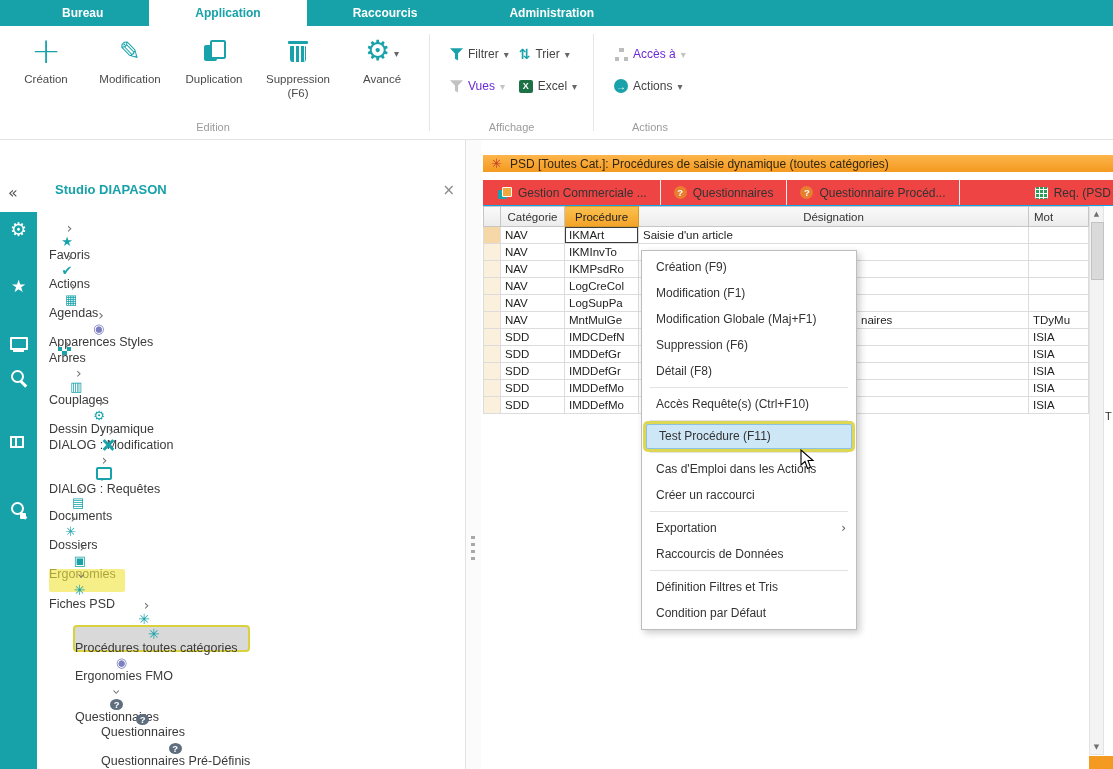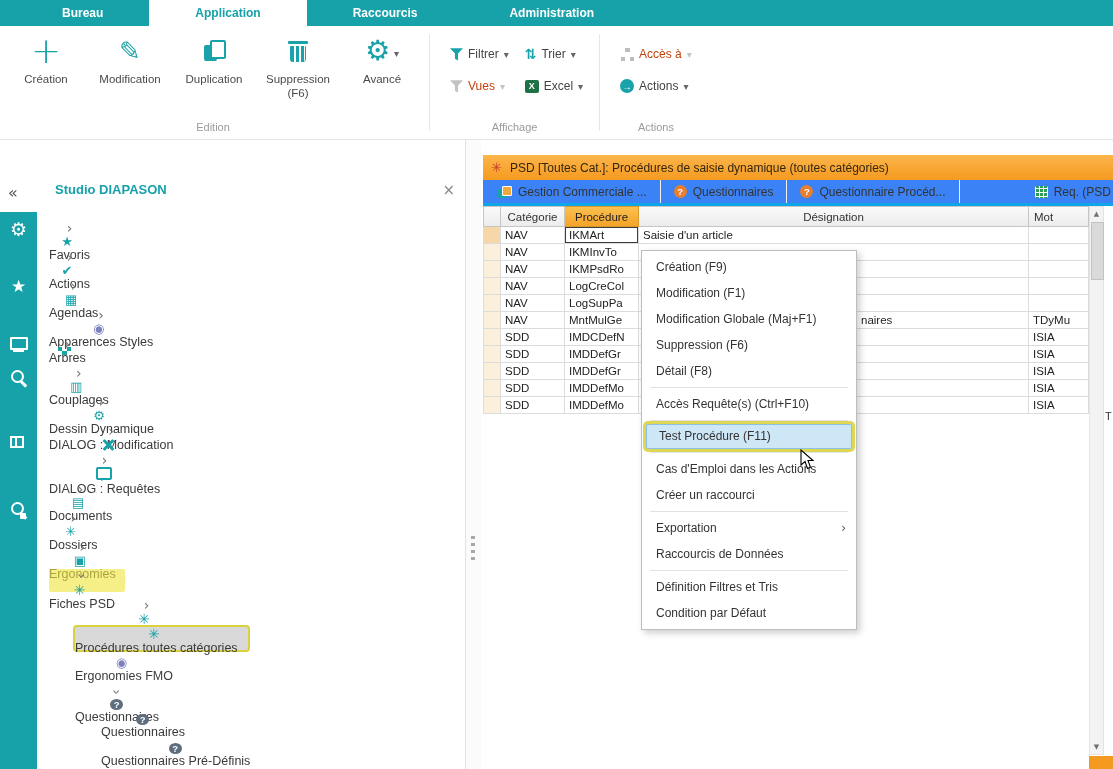--- a/index.html
+++ b/index.html
@@ -35,24 +35,24 @@
   .icon-pencil::before{content:"✎";font-size:26px;}
   .icon-copy{position:relative;width:24px;height:28px;}
   .icon-copy::before{content:"";position:absolute;left:2px;top:8px;width:13px;height:16px;background:#1AA2AA;border-radius:2px;}
   .icon-copy::after{content:"";position:absolute;left:8px;top:3px;width:12px;height:15px;background:#fff;border:2px solid #1AA2AA;border-radius:2px;}
   .icon-trash{position:relative;width:22px;height:28px;}
   .icon-trash::before{content:"";position:absolute;top:4px;left:1px;width:20px;height:3px;background:#1AA2AA;border-radius:1px;}
   .icon-trash::after{content:"";position:absolute;top:9px;left:3px;width:16px;height:16px;border-radius:1px 1px 3px 3px;
      background:repeating-linear-gradient(90deg,#1AA2AA 0 3px,#ffffff 3px 5px);border-left:1px solid #1AA2AA;border-right:1px solid #1AA2AA;box-sizing:border-box;}
   .icon-gear-big::before{content:"⚙";font-size:28px;}
 
-  .aff-grid{display:grid;grid-template-columns:auto auto;grid-auto-rows:32px;column-gap:6px;padding:12px 8px 0 12px;align-items:center;justify-items:start;}
+  .aff-grid{display:grid;grid-template-columns:auto auto;grid-auto-rows:32px;padding:12px 8px 0 12px;align-items:center;justify-items:start;}
   .act-grid{display:grid;grid-auto-rows:32px;padding:12px 12px 0 12px;align-items:center;}
   .sm-btn{display:flex;align-items:center;gap:5px;font-size:12px;color:#444;height:24px;padding:0 5px;border-radius:2px;white-space:nowrap;}
-  .sm-btn.disabled{color:#c2410c;}
+  .sm-btn.disabled{color:#6d28d9;}
   .icon-funnel{width:13px;height:13px;background:#1AA2AA;clip-path:polygon(0 6%,100% 6%,62% 46%,62% 100%,38% 86%,38% 46%);}
   .icon-funnel.gray{background:#C2C2C2;}
   .icon-sort::before{content:"⇅";color:#1AA2AA;font-size:14px;font-weight:bold;}
   .icon-excel{width:14px;height:13px;background:#1E7145;color:#fff;font-size:9px;font-weight:bold;display:flex;align-items:center;justify-content:center;border-radius:2px;}
   .icon-excel::before{content:"X";}
   .icon-actions-circle{width:14px;height:14px;border-radius:50%;background:#1AA2AA;color:#fff;display:flex;align-items:center;justify-content:center;font-size:10px;}
   .icon-actions-circle::before{content:"→";}
   .icon-org{position:relative;width:14px;height:13px;}
   .icon-org::before{content:"";position:absolute;top:0;left:5px;width:5px;height:4px;background:#BDBDBD;}
   .icon-org::after{content:"";position:absolute;bottom:0;left:1px;width:4px;height:4px;background:#BDBDBD;box-shadow:9px 0 0 #BDBDBD;}
@@ -116,25 +116,25 @@
   .icon-q::before{content:"?";}
   .hl-yellow{background:rgba(240,228,60,0.62);}
   .ti-inner.selected{background:#D9D9D9;box-shadow:0 0 0 2px rgba(213,205,40,0.9);}
 
   
   .splitter{position:absolute;left:466px;top:140px;width:15px;height:629px;background:#FBFBFB;}
   .splitter-handle{position:absolute;left:5px;top:396px;width:4px;height:24px;background:repeating-linear-gradient(#A8A8A8 0 3px,transparent 3px 7px);}
 
   
   .mainpanel{position:absolute;left:481px;top:140px;right:0;height:629px;background:#fff;}
-  .win-titlebar{position:absolute;top:15px;left:2px;right:0;height:25px;background:linear-gradient(#FDB54B,#F49A20);display:flex;align-items:center;padding-left:6px;box-sizing:border-box;}
+  .win-titlebar{position:absolute;top:15px;left:2px;right:0;height:17px;background:linear-gradient(#FDB54B,#F49A20);display:flex;align-items:center;padding-left:6px;box-sizing:border-box;}
   .win-icon{width:15px;text-align:center;color:#C0392B;font-size:13px;line-height:15px;}
   .win-icon::before{content:"✳";}
   .win-title{font-size:12px;color:#33260e;margin-left:6px;white-space:nowrap;}
-  .win-tabs{position:absolute;top:40px;left:2px;right:0;height:26px;display:flex;align-items:center;border-bottom:3px solid #0ea5e9;background:#3b82f6;padding-left:2px;box-sizing:border-box;overflow:hidden;}
+  .win-tabs{position:absolute;top:40px;left:2px;right:0;height:26px;display:flex;align-items:center;border-bottom:1px solid #0ea5e9;background:#ef4444;padding-left:2px;box-sizing:border-box;overflow:hidden;}
   .wtab{display:flex;align-items:center;gap:6px;font-size:12px;color:#333;padding:0 13px;height:100%;border-right:1px solid #F0F0F0;white-space:nowrap;}
   .wtab.last{margin-left:auto;border-right:none;padding-right:2px;}
   .icon-gestion{position:relative;width:14px;height:12px;}
   .icon-gestion::before{content:"";position:absolute;left:0;top:3px;width:9px;height:9px;background:#18A2AA;border-radius:1px;}
   .icon-gestion::after{content:"";position:absolute;left:4px;top:0;width:8px;height:8px;background:#F0A73C;border:1px solid #fff;border-radius:1px;}
   .icon-q.orange{background:#E87E2E;margin:0;}
   .icon-req{width:13px;height:12px;border-radius:2px;background-color:#2E9E57;
     background-image:linear-gradient(#fff 1px,transparent 1px),linear-gradient(90deg,#fff 1px,transparent 1px);
     background-size:4px 4px;background-position:0 2px;}
 

